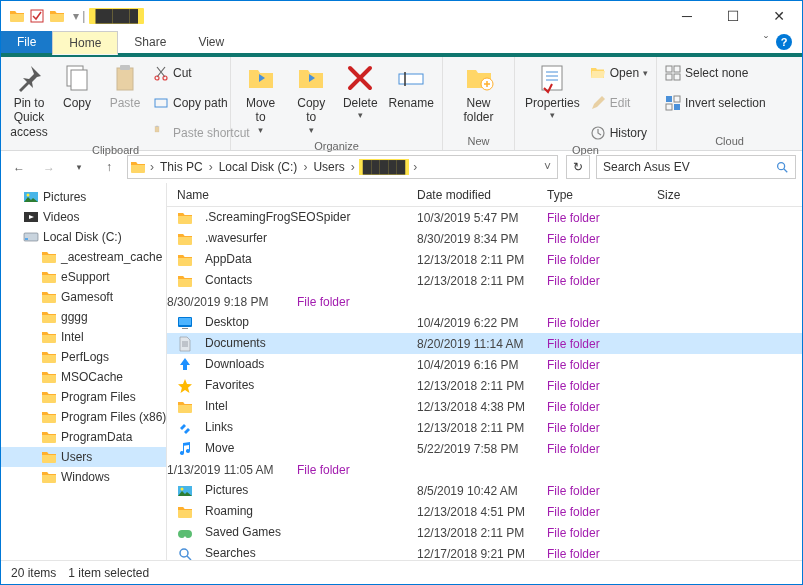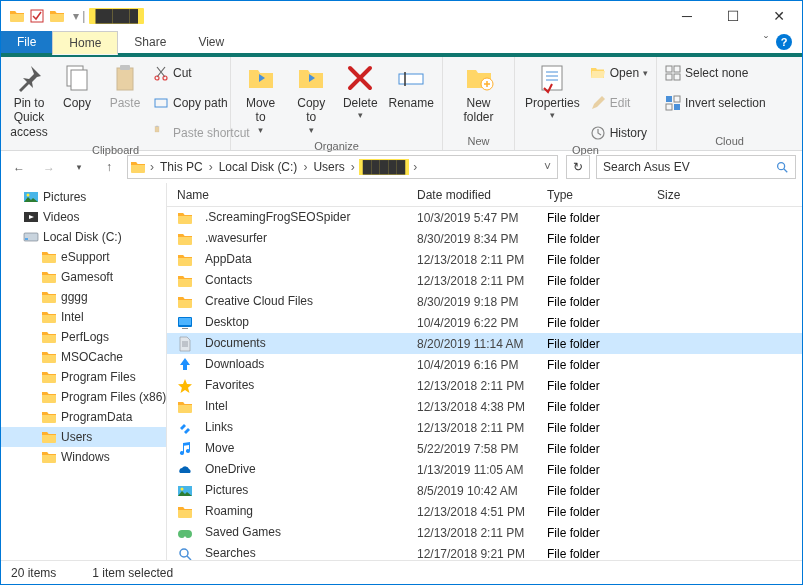--- a/index.html
+++ b/index.html
@@ -46,22 +46,22 @@
 .col-name{width:250px;padding-left:10px}
 .col-date{width:130px}
 .col-type{width:110px}
 .col-size{width:60px}
 .listbody{flex:1;overflow:hidden}
 .row{display:flex;align-items:center;height:21px}
 .row.sel{background:#cde8ff}
 .row .cell{overflow:hidden;text-overflow:ellipsis;white-space:nowrap}
 .row .cell.name{width:250px;padding-left:10px;display:flex;align-items:flex-start;gap:12px}
 .row .cell.date{width:130px;color:#444}
-.row .cell.type{width:110px;color:#000000}
-.statusbar{height:24px;border-top:1px solid #e5e5e5;display:flex;align-items:center;padding:0 10px;gap:36px;color:#444;position:absolute;bottom:0;left:0;right:0;background:#fff}
+.row .cell.type{width:110px;color:#a21caf}
+.statusbar{height:24px;border-top:1px solid #e5e5e5;display:flex;align-items:center;padding:0 10px;gap:12px;color:#444;position:absolute;bottom:0;left:0;right:0;background:#fff}
 svg{display:block}
 .caret{font-size:9px;color:#555}
 .addr-dd{margin-left:auto;display:flex;align-items:center;gap:4px;padding-right:4px}
 </style>
 </head>
 <body>
 
 <svg width="0" height="0" style="position:absolute">
 <defs>
 <symbol id="i-folder" viewBox="0 0 16 16">
@@ -454,20 +454,28 @@
           </svg>
         </span>
         <span>Local Disk (C:)</span>
       </div>
       <div class="treeitem l2">
         <span class="ticon-sm">
           <svg width="16" height="16">
             <use href="#i-folder"></use>
           </svg>
         </span>
+        <span>_acestream_cache</span>
+      </div>
+      <div class="treeitem l2">
+        <span class="ticon-sm">
+          <svg width="16" height="16">
+            <use href="#i-folder"></use>
+          </svg>
+        </span>
         <span>eSupport</span>
       </div>
       <div class="treeitem l2">
         <span class="ticon-sm">
           <svg width="16" height="16">
             <use href="#i-folder"></use>
           </svg>
         </span>
         <span>Gamesoft</span>
       </div>
@@ -594,124 +602,108 @@
               <svg width="16" height="16">
                 <use href="#i-folder"></use>
               </svg>
             </span>
             <span>Contacts</span>
           </div>
           <div class="cell date">12/13/2018 2:11 PM</div>
           <div class="cell type">File folder</div>
         </div>
         <div class="row">
+          <div class="cell date">8/30/2019 9:18 PM</div>
+          <div class="cell type">File folder</div>
+        </div>
+        <div class="row">
+          <div class="cell name">
+            <span class="ticon-sm">
+              <svg width="16" height="16">
+                <use href="#i-desktop"></use>
+              </svg>
+            </span>
+            <span>Desktop</span>
+          </div>
+          <div class="cell date">10/4/2019 6:22 PM</div>
+          <div class="cell type">File folder</div>
+        </div>
+        <div class="row sel">
+          <div class="cell name">
+            <span class="ticon-sm">
+              <svg width="16" height="16">
+                <use href="#i-documents"></use>
+              </svg>
+            </span>
+            <span>Documents</span>
+          </div>
+          <div class="cell date">8/20/2019 11:14 AM</div>
+          <div class="cell type">File folder</div>
+        </div>
+        <div class="row">
+          <div class="cell name">
+            <span class="ticon-sm">
+              <svg width="16" height="16">
+                <use href="#i-downloads"></use>
+              </svg>
+            </span>
+            <span>Downloads</span>
+          </div>
+          <div class="cell date">10/4/2019 6:16 PM</div>
+          <div class="cell type">File folder</div>
+        </div>
+        <div class="row">
+          <div class="cell name">
+            <span class="ticon-sm">
+              <svg width="16" height="16">
+                <use href="#i-favorites"></use>
+              </svg>
+            </span>
+            <span>Favorites</span>
+          </div>
+          <div class="cell date">12/13/2018 2:11 PM</div>
+          <div class="cell type">File folder</div>
+        </div>
+        <div class="row">
           <div class="cell name">
             <span class="ticon-sm">
               <svg width="16" height="16">
                 <use href="#i-folder"></use>
               </svg>
             </span>
-            <span>Creative Cloud Files</span>
-          </div>
-          <div class="cell date">8/30/2019 9:18 PM</div>
-          <div class="cell type">File folder</div>
-        </div>
-        <div class="row">
-          <div class="cell name">
-            <span class="ticon-sm">
-              <svg width="16" height="16">
-                <use href="#i-desktop"></use>
-              </svg>
-            </span>
-            <span>Desktop</span>
-          </div>
-          <div class="cell date">10/4/2019 6:22 PM</div>
-          <div class="cell type">File folder</div>
-        </div>
-        <div class="row sel">
-          <div class="cell name">
-            <span class="ticon-sm">
-              <svg width="16" height="16">
-                <use href="#i-documents"></use>
-              </svg>
-            </span>
-            <span>Documents</span>
-          </div>
-          <div class="cell date">8/20/2019 11:14 AM</div>
-          <div class="cell type">File folder</div>
-        </div>
-        <div class="row">
-          <div class="cell name">
-            <span class="ticon-sm">
-              <svg width="16" height="16">
-                <use href="#i-downloads"></use>
-              </svg>
-            </span>
-            <span>Downloads</span>
-          </div>
-          <div class="cell date">10/4/2019 6:16 PM</div>
-          <div class="cell type">File folder</div>
-        </div>
-        <div class="row">
-          <div class="cell name">
-            <span class="ticon-sm">
-              <svg width="16" height="16">
-                <use href="#i-favorites"></use>
-              </svg>
-            </span>
-            <span>Favorites</span>
+            <span>Intel</span>
+          </div>
+          <div class="cell date">12/13/2018 4:38 PM</div>
+          <div class="cell type">File folder</div>
+        </div>
+        <div class="row">
+          <div class="cell name">
+            <span class="ticon-sm">
+              <svg width="16" height="16">
+                <use href="#i-links"></use>
+              </svg>
+            </span>
+            <span>Links</span>
           </div>
           <div class="cell date">12/13/2018 2:11 PM</div>
           <div class="cell type">File folder</div>
         </div>
         <div class="row">
           <div class="cell name">
             <span class="ticon-sm">
               <svg width="16" height="16">
-                <use href="#i-folder"></use>
-              </svg>
-            </span>
-            <span>Intel</span>
-          </div>
-          <div class="cell date">12/13/2018 4:38 PM</div>
-          <div class="cell type">File folder</div>
-        </div>
-        <div class="row">
-          <div class="cell name">
-            <span class="ticon-sm">
-              <svg width="16" height="16">
-                <use href="#i-links"></use>
-              </svg>
-            </span>
-            <span>Links</span>
-          </div>
-          <div class="cell date">12/13/2018 2:11 PM</div>
-          <div class="cell type">File folder</div>
-        </div>
-        <div class="row">
-          <div class="cell name">
-            <span class="ticon-sm">
-              <svg width="16" height="16">
                 <use href="#i-music"></use>
               </svg>
             </span>
             <span>Move</span>
           </div>
           <div class="cell date">5/22/2019 7:58 PM</div>
           <div class="cell type">File folder</div>
         </div>
         <div class="row">
-          <div class="cell name">
-            <span class="ticon-sm">
-              <svg width="16" height="16">
-                <use href="#i-onedrive"></use>
-              </svg>
-            </span>
-            <span>OneDrive</span>
-          </div>
           <div class="cell date">1/13/2019 11:05 AM</div>
           <div class="cell type">File folder</div>
         </div>
         <div class="row">
           <div class="cell name">
             <span class="ticon-sm">
               <svg width="16" height="16">
                 <use href="#i-pictures"></use>
               </svg>
             </span>

